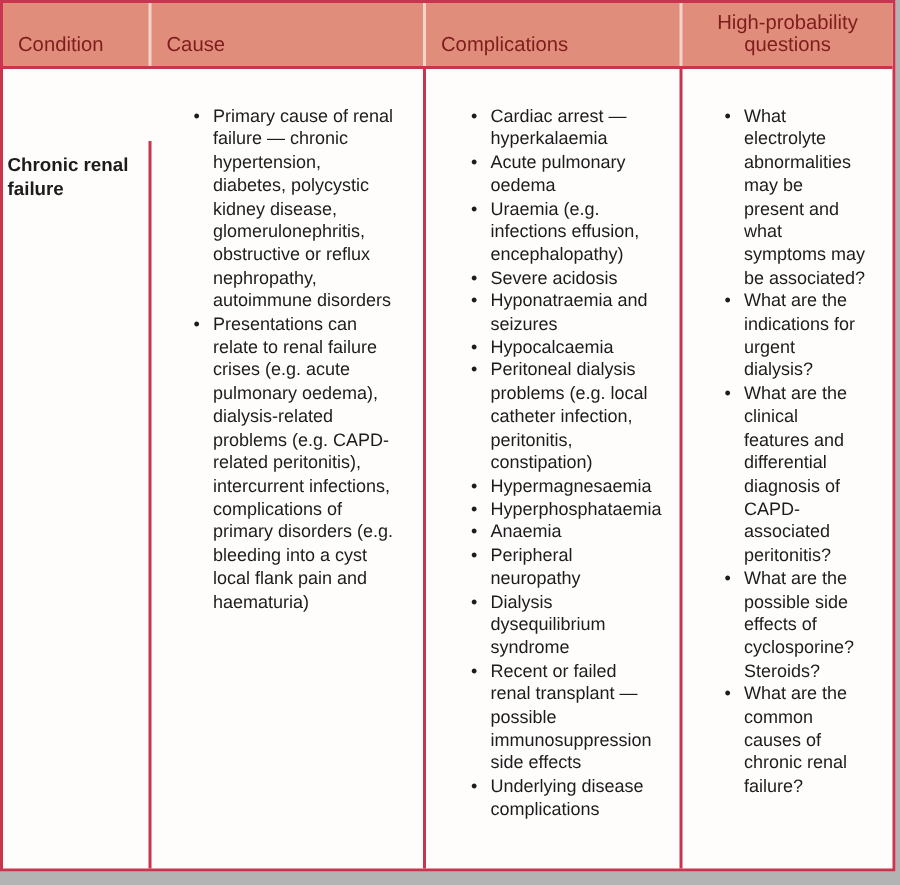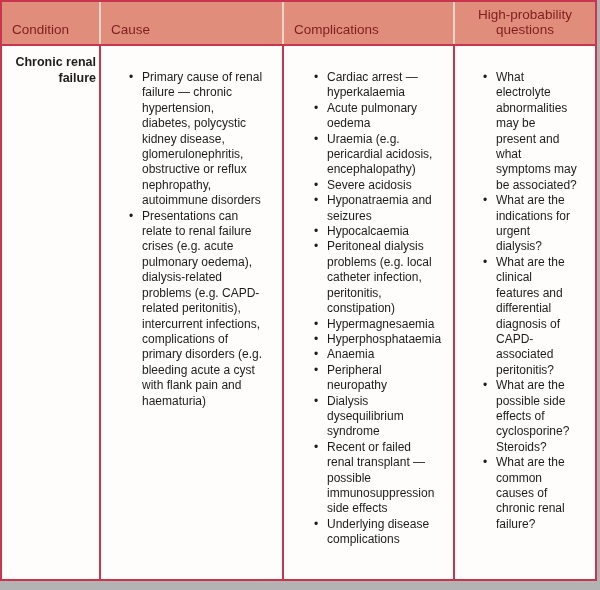--- a/index.html
+++ b/index.html
@@ -59,24 +59,25 @@
   .bcell {
     box-sizing: border-box;
     border-right: 2px solid #c9344e;
     font-size: 12px;
     line-height: 1.285;
     color: #1c1c1c;
     overflow: hidden;
   }
   .bcell.last { border-right: none; }
   .bcell.condition {
-    text-align: right;
+    text-align: left;
     font-weight: bold;
     padding: 8px 3px;
     font-size: 12.5px;
+    margin-top: 48px;
   }
   .bcell.cause        { padding: 8px 2px 6px 12px; }
   .bcell.complications{ padding: 8px 1px 6px 14px; }
   .bcell.questions    { padding: 8px 2px 6px 12px; }
   ul.bullets {
     margin: 16px;
     padding: 0;
     list-style: none;
   }
   ul.bullets li {
@@ -101,28 +102,28 @@
       <div class="hcell">Cause</div>
       <div class="hcell">Complications</div>
       <div class="hcell last">High-probability questions</div>
     </div>
 
     <div class="brow">
       <div class="bcell condition">Chronic renal failure</div>
       <div class="bcell cause">
         <ul class="bullets">
             <li>Primary cause of renal failure — chronic hypertension, diabetes, polycystic kidney disease, glomerulonephritis, obstructive or reflux nephropathy, autoimmune disorders</li>
-            <li>Presentations can relate to renal failure crises (e.g. acute pulmonary oedema), dialysis-related problems (e.g. CAPD-related peritonitis), intercurrent infections, complications of primary disorders (e.g. bleeding acute a cyst with flank pain and haematuria)</li>
+            <li>Presentations can relate to renal failure crises (e.g. acute pulmonary oedema), dialysis-related problems (e.g. CAPD-related peritonitis), intercurrent infections, complications of primary disorders (e.g. bleeding into a cyst local flank pain and haematuria)</li>
           </ul>
       </div>
       <div class="bcell complications">
         <ul class="bullets">
             <li>Cardiac arrest — hyperkalaemia</li>
             <li>Acute pulmonary oedema</li>
-            <li>Uraemia (e.g. pericardial acidosis, encephalopathy)</li>
+            <li>Uraemia (e.g. infections effusion, encephalopathy)</li>
             <li>Severe acidosis</li>
             <li>Hyponatraemia and seizures</li>
             <li>Hypocalcaemia</li>
             <li>Peritoneal dialysis problems (e.g. local catheter infection, peritonitis, constipation)</li>
             <li>Hypermagnesaemia</li>
             <li>Hyperphosphataemia</li>
             <li>Anaemia</li>
             <li>Peripheral neuropathy</li>
             <li>Dialysis dysequilibrium syndrome</li>
             <li>Recent or failed renal transplant — possible immunosuppression side effects</li>

